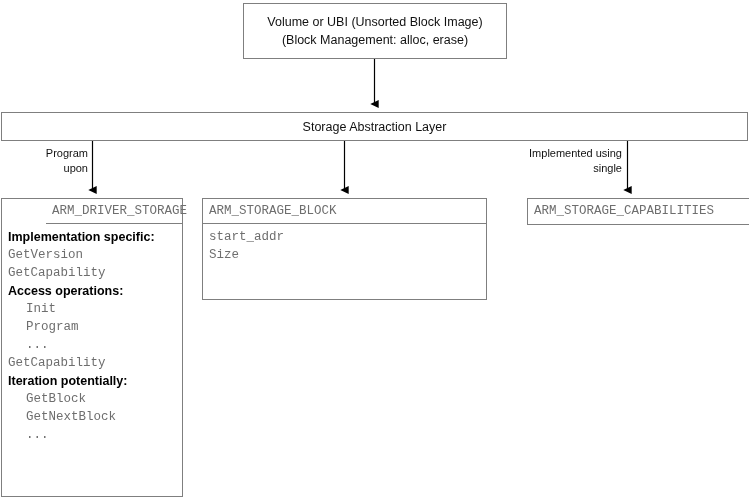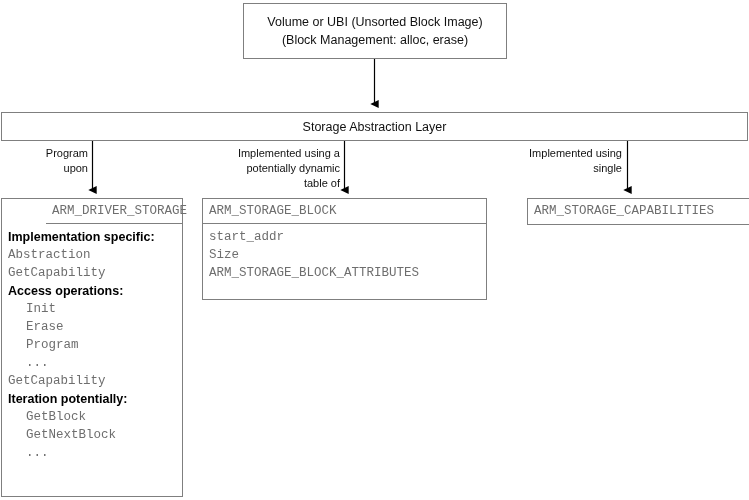--- a/index.html
+++ b/index.html
@@ -166,55 +166,48 @@
 
   <div class="box" id="top-box">
     <div class="line">Volume or UBI (Unsorted Block Image)</div>
     <div class="line">(Block Management: alloc, erase)</div>
   </div>
 
   <div class="edge-label" id="label-operates">
     <div>Program</div>
     <div>upon</div>
   </div>
-  <div class="edge-label" id="label-table">
-    <div>Implemented using a</div>
-    <div>potentially dynamic</div>
-    <div>table of</div>
-  </div>
   <div class="edge-label" id="label-single">
     <div>Implemented using</div>
     <div>single</div>
   </div>
 
   <div class="class-box" id="box-driver">
     <div class="class-header" style="text-align:right;margin-left:44px;">ARM_DRIVER_STORAGE</div>
     <div class="class-body">
         <div class="bold-item">Implementation specific:</div>
-        <div class="mono-item">Abstraction</div>
+        <div class="mono-item">GetVersion</div>
         <div class="mono-item">GetCapability</div>
         <div class="bold-item">Access operations:</div>
         <div class="mono-item indent">Init</div>
-        <div class="mono-item indent">Erase</div>
         <div class="mono-item indent">Program</div>
         <div class="mono-item indent">...</div>
         <div class="mono-item">GetCapability</div>
         <div class="bold-item">Iteration potentially:</div>
         <div class="mono-item indent">GetBlock</div>
         <div class="mono-item indent">GetNextBlock</div>
         <div class="mono-item indent">...</div>
       </div>
   </div>
 
   <div class="class-box" id="box-block">
     <div class="class-header">ARM_STORAGE_BLOCK</div>
     <div class="class-body">
         <div class="mono-item">start_addr</div>
         <div class="mono-item">Size</div>
-        <div class="mono-item">ARM_STORAGE_BLOCK_ATTRIBUTES</div>
       </div>
   </div>
 
   <div class="class-box" id="box-caps">
     <div class="class-header no-rule">ARM_STORAGE_CAPABILITIES</div>
   </div>
 
 </div>
 
 </body></html>

